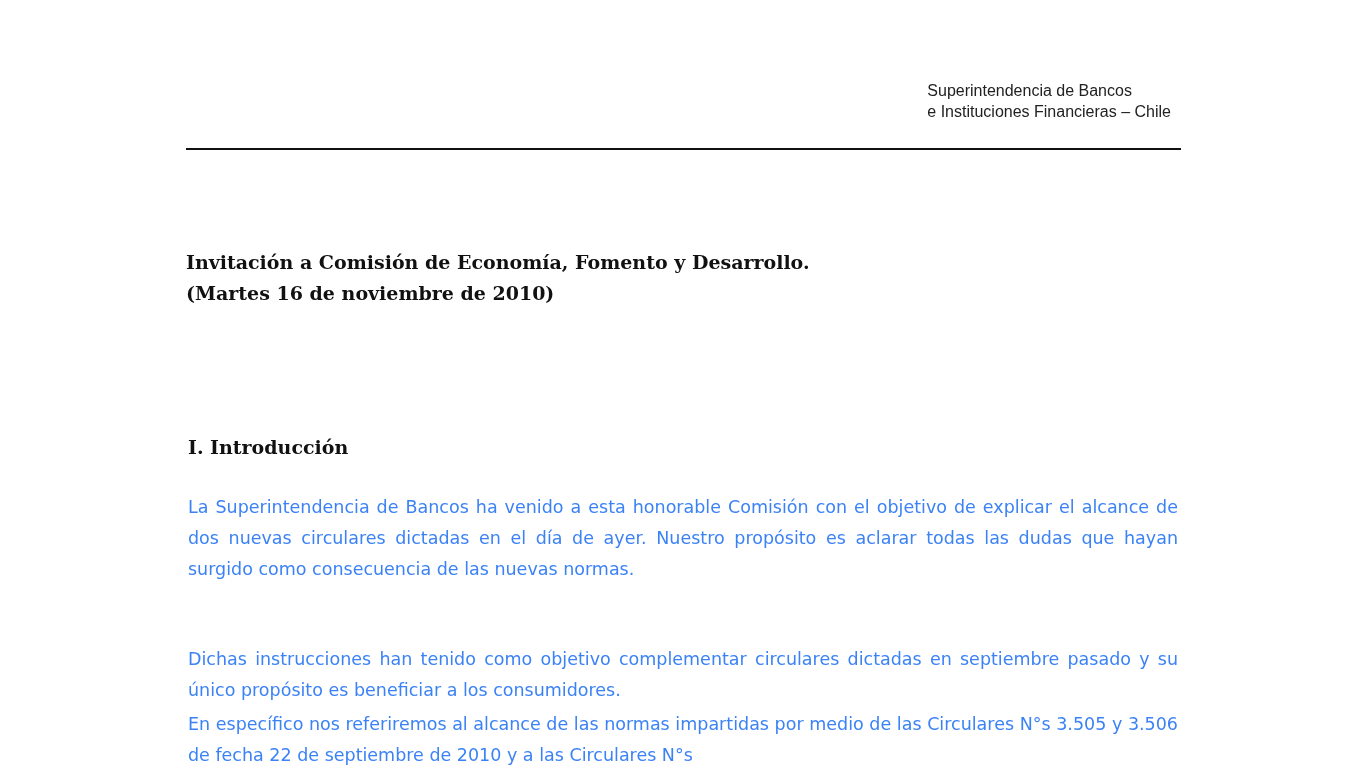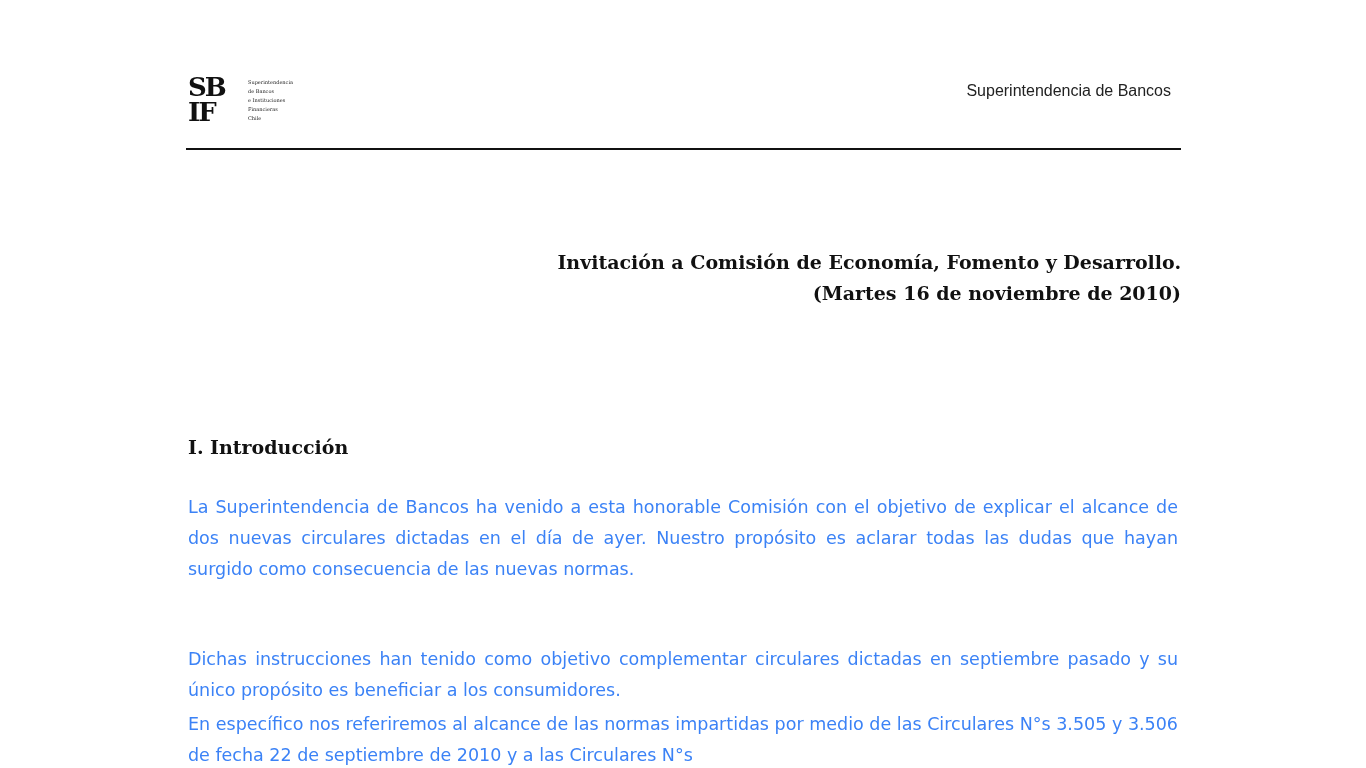--- a/index.html
+++ b/index.html
@@ -65,21 +65,21 @@
       top: 78px;
       width: 995px;
       height: 2px;
       background: #111;
     }
     .titles {
       position: absolute;
       left: 186px;
       top: 246px;
       width: 995px;
-      text-align: right;
+      text-align: left;
       font-family: "DejaVu Serif", serif;
       font-weight: bold;
       font-size: 19px;
       color: #111;
     }
     .title-1 { line-height: 32px; }
     .title-2 { margin-top: 28px; line-height: 32px; }
     .title-3 { line-height: 30px; }
     .section-heading {
       position: absolute;
@@ -105,35 +105,23 @@
     .p2 { top: 616px; margin-top: 28px; }
     .p3 { top: 709px; }
     .body p { margin: 0; }
   </style>
 </head>
 <body>
 
 <div class="page">
 
   <div class="header">
-    <div class="logo">
-      <div class="logo-mark">
-        <div>SB</div>
-        <div>IF</div>
-      </div>
-      <div class="logo-text">
-        <div>Superintendencia</div>
-        <div>de Bancos</div>
-        <div>e Instituciones</div>
-        <div>Financieras</div>
-        <div>Chile</div>
-      </div>
-    </div>
     <div class="header-right">
       <div>Superintendencia de Bancos</div>
+      <div>e Instituciones Financieras – Chile</div>
     </div>
     <div class="header-rule"></div>
   </div>
 
   <div class="titles">
     <div class="title-1">Invitación a Comisión de Economía, Fomento y Desarrollo.</div>
     <div class="title-3">(Martes 16 de noviembre de 2010)</div>
   </div>
 
   <div class="section-heading">I. Introducción</div>

